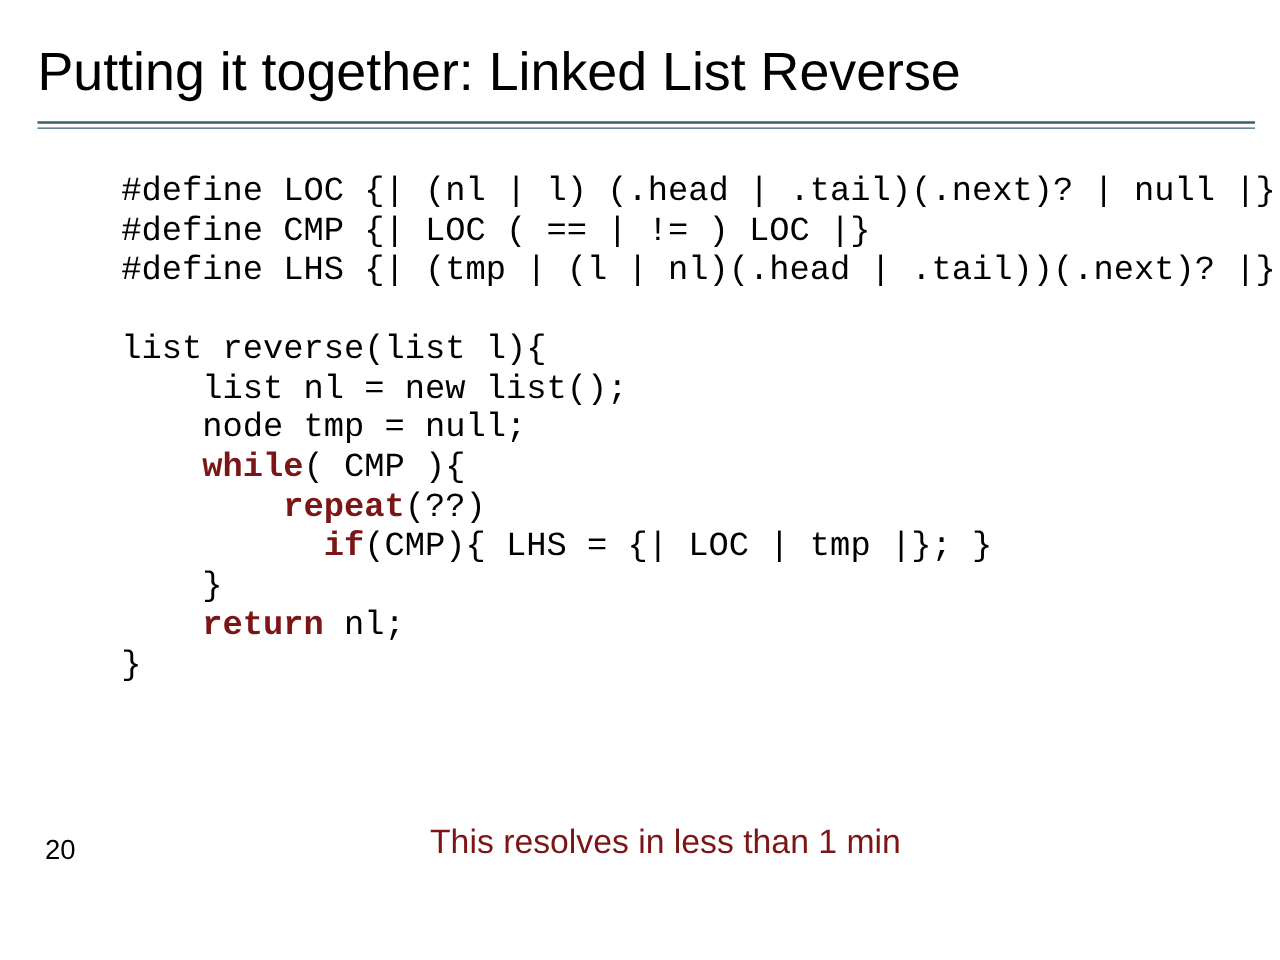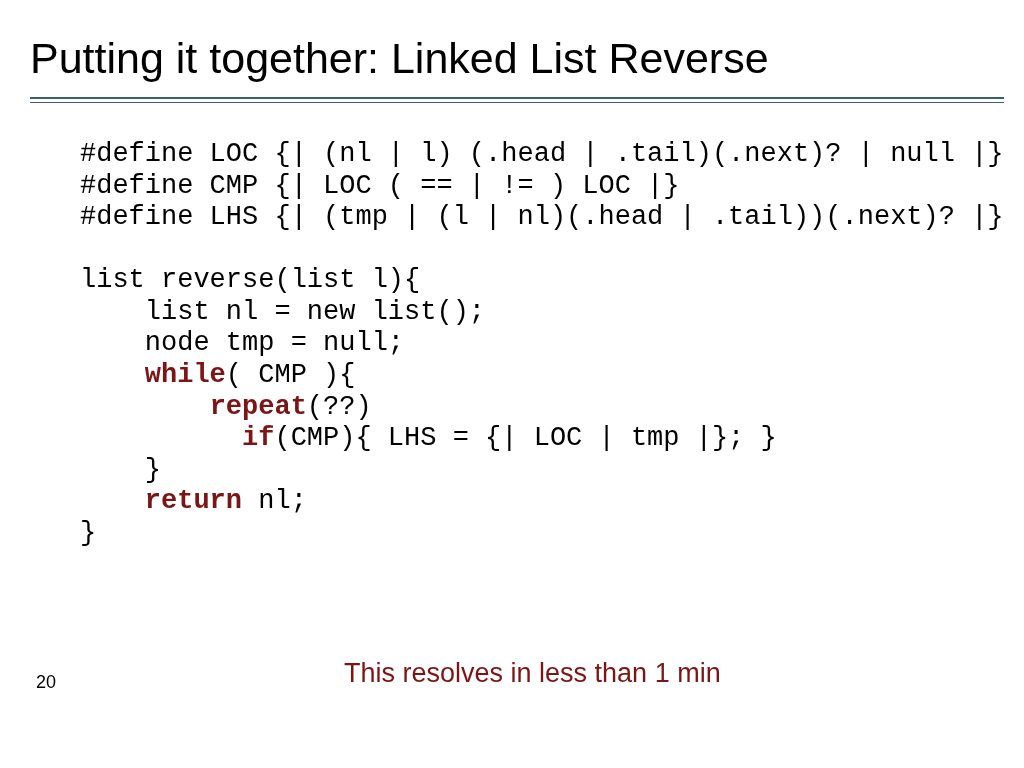--- a/index.html
+++ b/index.html
@@ -34,39 +34,39 @@
     margin: 0 0 36px 0;
     padding: 0;
     box-sizing: content-box;
   }
   .codeblock {
     font-family: Consolas, "Courier New", monospace;
     font-size: 27px;
     line-height: 1.17;
     color: #000;
     white-space: pre;
-    margin-left: 50px;
+    margin-left: 67px;
   }
   .kw {
     color: #7c1616;
     font-weight: bold;
   }
   .footnote {
     font-family: Liberation Sans, sans-serif;
     font-size: 27px;
     color: #7c1616;
     position: absolute;
     left: 344px;
     bottom: 42px;
   }
   .pagenum {
     position: absolute;
     left: 36px;
     bottom: 38px;
-    font-size: 18px;
+    font-size: 22px;
     color: #000;
     font-family: Verdana, Geneva, sans-serif;
   }
 </style>
 </head>
 <body>
 
 <div class="slide">
 
   <h1 class="title">Putting it together: Linked List Reverse</h1>

